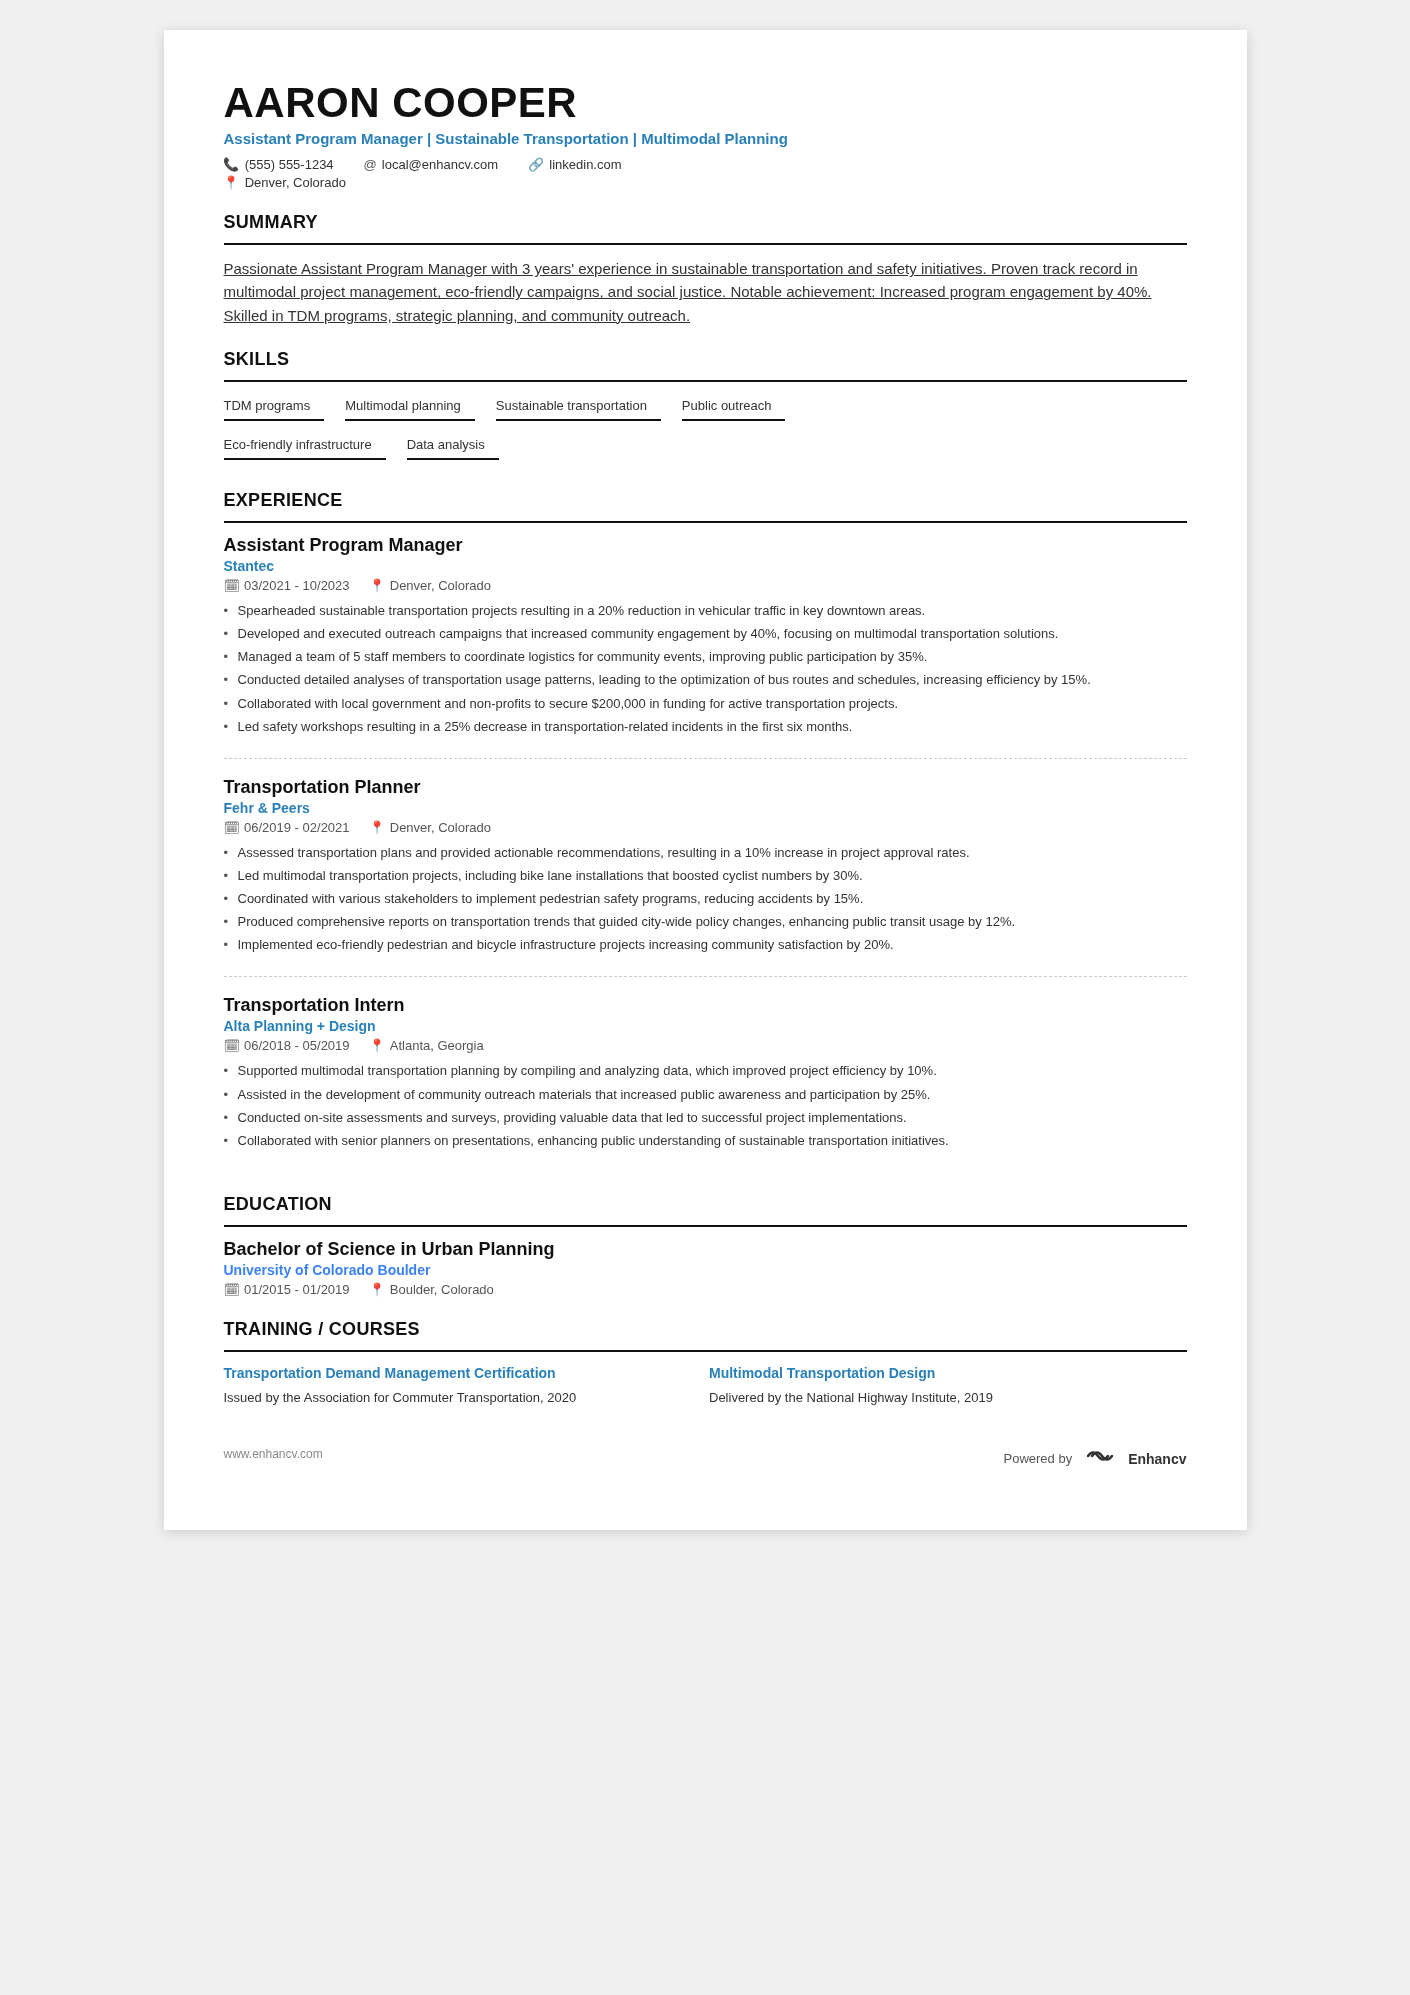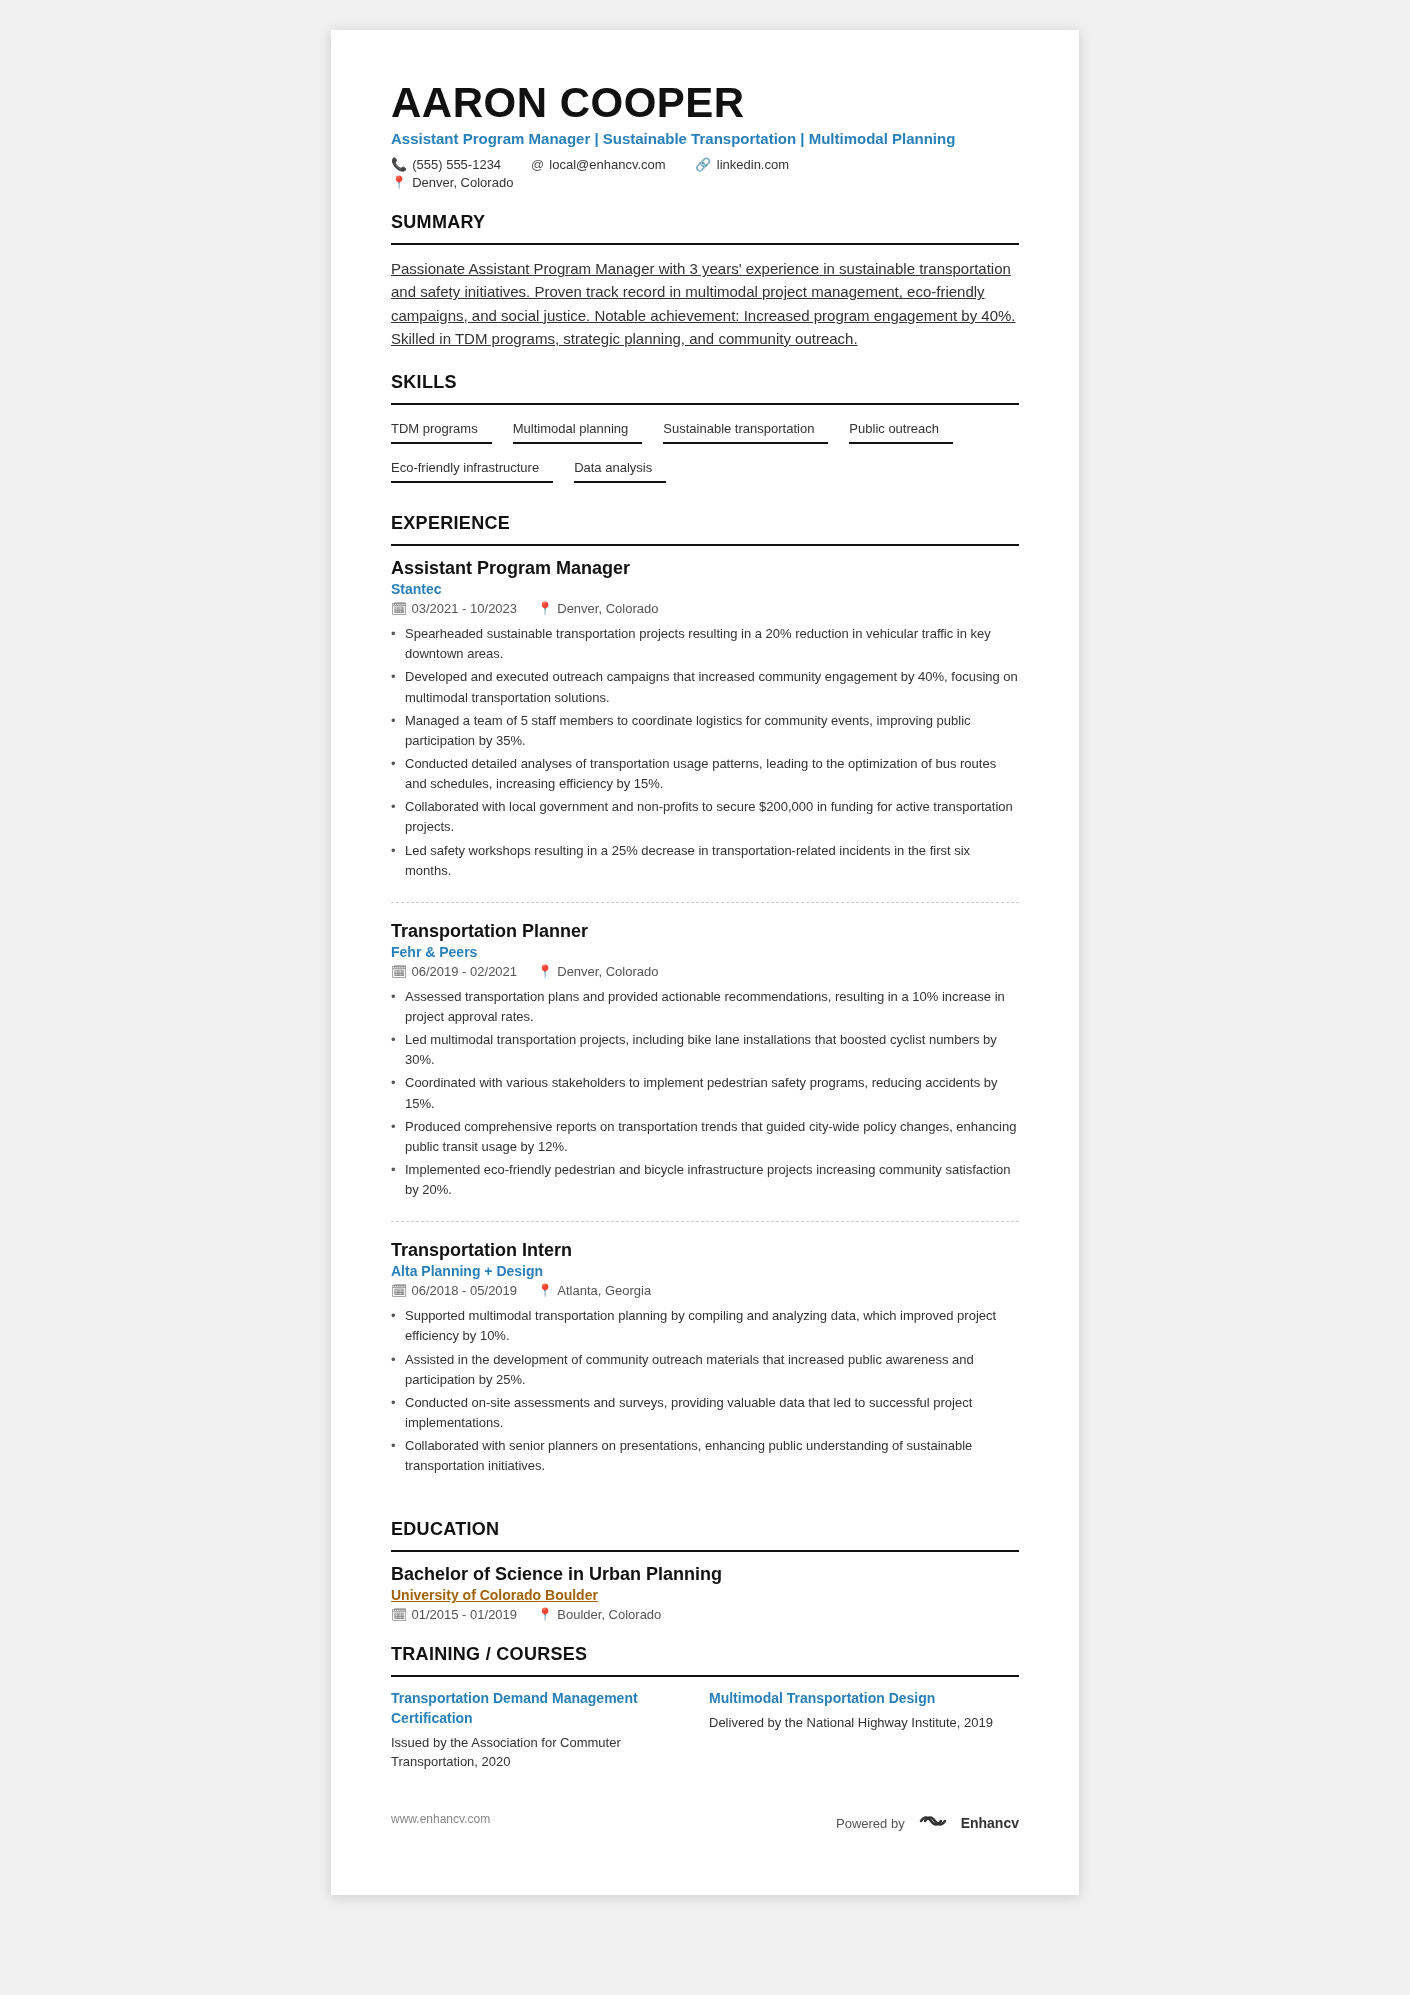--- a/index.html
+++ b/index.html
@@ -5,21 +5,21 @@
     * { margin: 0; padding: 0; box-sizing: border-box; }
     body {
       font-family: Arial, Helvetica, sans-serif;
       background: #f0f0f0;
       display: flex;
       justify-content: center;
       padding: 30px 0;
     }
     .resume-container {
       background: #fff;
-      width: 748px;
+      width: 1083px;
       padding: 50px 60px 60px 60px;
       box-shadow: 0 2px 12px rgba(0,0,0,0.15);
     }
     .name {
       font-size: 42px;
       font-weight: 900;
       color: #111;
       letter-spacing: 0.5px;
       line-height: 1.1;
     }
@@ -138,23 +138,22 @@
     }
     .edu-degree {
       font-size: 18px;
       font-weight: 700;
       color: #111;
       margin-bottom: 2px;
     }
     .edu-school {
       font-size: 14px;
       font-weight: 700;
-      color: #a16207;
+      color: #3b82f6;
       margin-bottom: 4px;
-      text-decoration: underline;
     }
     .training-grid {
       display: grid;
       grid-template-columns: 1fr 1fr;
       gap: 8px;
       margin-top: 10px;
     }
     .training-title {
       font-size: 14px;
       font-weight: 700;

